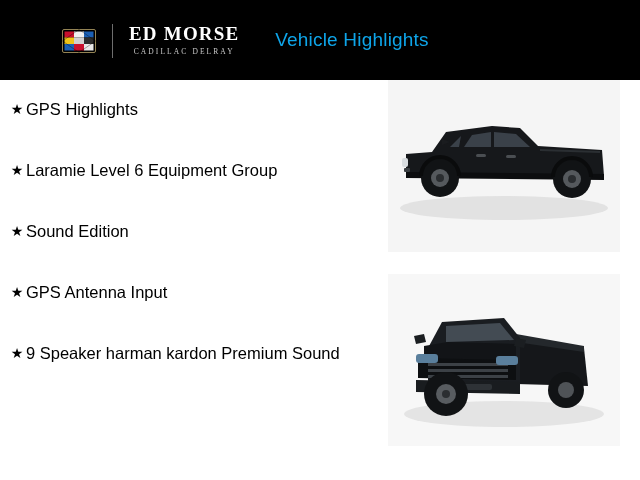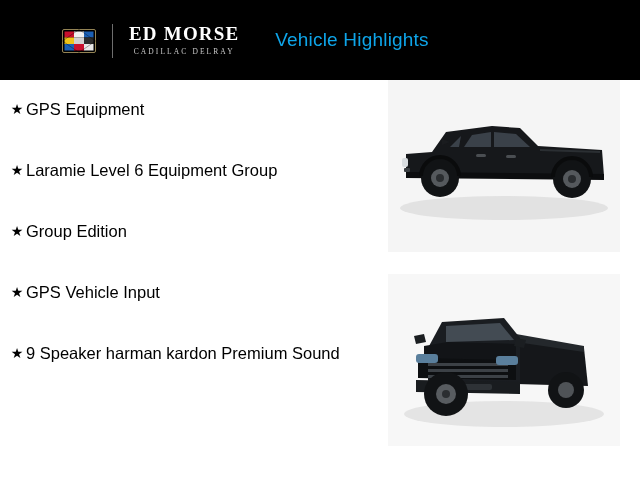--- a/index.html
+++ b/index.html
@@ -173,36 +173,36 @@
 
     <div class="header-title">Vehicle Highlights</div>
   </div>
 
   <div class="content">
 
     <div class="features">
 
       <div class="feature-row">
         <span class="bullet">★</span>
-        <span class="feature-label">GPS Equipment</span>
+        <span class="feature-label">GPS Highlights</span>
       </div>
 
       <div class="feature-row">
         <span class="bullet">★</span>
         <span class="feature-label">Laramie Level 6 Equipment Group</span>
       </div>
 
       <div class="feature-row">
         <span class="bullet">★</span>
-        <span class="feature-label">Group Edition</span>
-      </div>
-
-      <div class="feature-row">
-        <span class="bullet">★</span>
-        <span class="feature-label">GPS Vehicle Input</span>
+        <span class="feature-label">Sound Edition</span>
+      </div>
+
+      <div class="feature-row">
+        <span class="bullet">★</span>
+        <span class="feature-label">GPS Antenna Input</span>
       </div>
 
       <div class="feature-row last">
         <span class="bullet">★</span>
         <span class="feature-label">9 Speaker harman kardon Premium Sound</span>
       </div>
 
     </div>
 
     <div class="photos">

